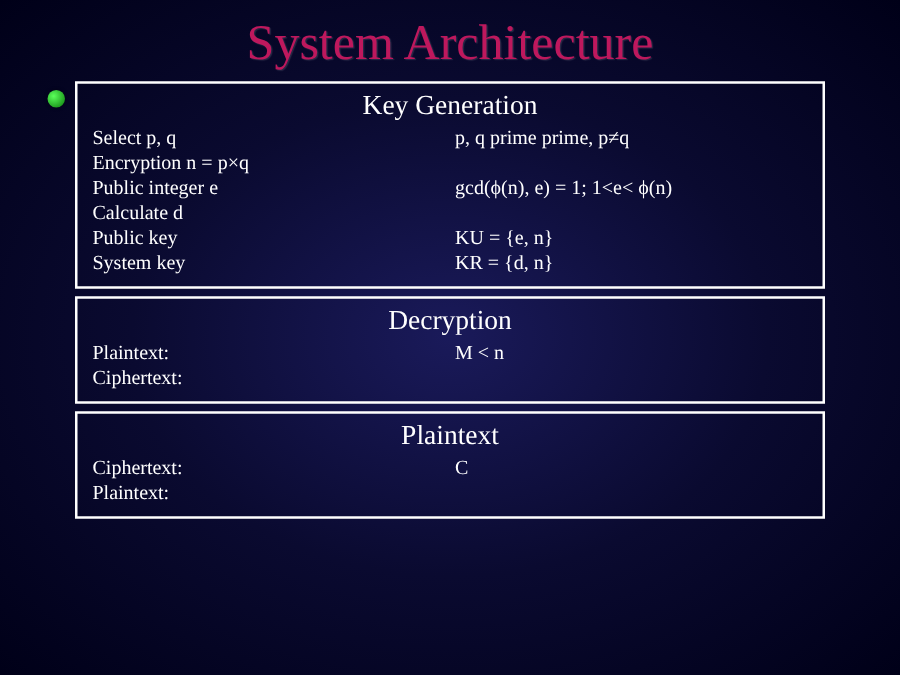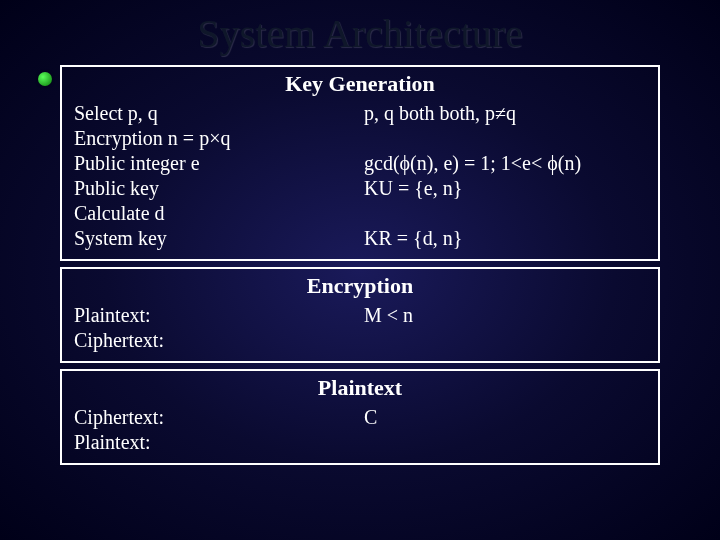--- a/index.html
+++ b/index.html
@@ -14,42 +14,42 @@
     position: relative;
   }
   .slide {
     position: relative;
     width: 100%;
     height: 100%;
     box-sizing: border-box;
     padding: 0;
   }
   .title {
-    color: #0f172a;
+    color: #be185d;
     text-shadow: 1px 1px 1px rgba(255,255,255,0.15);
     font-size: 40px;
     text-align: center;
     margin: 10px 0 8px 0;
     font-weight: normal;
   }
   .box {
     border: 2px solid #fff;
     margin: 6px 60px 0 60px;
     padding: 4px 12px 8px 12px;
     box-sizing: border-box;
   }
   .box-heading {
     text-align: center;
     font-size: 22px;
-    font-weight: bold;
+    font-weight: normal;
     margin: 0 0 4px 0;
   }
   .row {
     display: flex;
-    font-size: 20px;
+    font-size: 16px;
     line-height: 1.25;
   }
   .left {
     flex: 0 0 280px;
   }
   .right {
     flex: 1;
     padding-left: 10px;
   }
   .bullet {
@@ -68,46 +68,46 @@
 <body>
 
 <div class="slide">
   <div class="bullet"></div>
   <h1 class="title">System Architecture</h1>
 
   <div class="box">
     <div class="box-heading">Key Generation</div>
     <div class="row">
       <div class="left">Select p, q</div>
-      <div class="right">p, q both both, p≠q</div>
+      <div class="right">p, q prime prime, p≠q</div>
     </div>
     <div class="row">
       <div class="left">Encryption n = p×q</div>
       <div class="right"></div>
     </div>
     <div class="row">
       <div class="left">Public integer e</div>
       <div class="right">gcd(ϕ(n), e) = 1; 1&lt;e&lt; ϕ(n)</div>
     </div>
     <div class="row">
+      <div class="left">Calculate d</div>
+      <div class="right"></div>
+    </div>
+    <div class="row">
       <div class="left">Public key</div>
       <div class="right">KU = {e, n}</div>
-    </div>
-    <div class="row">
-      <div class="left">Calculate d</div>
-      <div class="right"></div>
     </div>
     <div class="row">
       <div class="left">System key</div>
       <div class="right">KR = {d, n}</div>
     </div>
   </div>
 
   <div class="box">
-    <div class="box-heading">Encryption</div>
+    <div class="box-heading">Decryption</div>
     <div class="row">
       <div class="left">Plaintext:</div>
       <div class="right">M &lt; n</div>
     </div>
     <div class="row">
       <div class="left">Ciphertext:</div>
     </div>
   </div>
 
   <div class="box">

